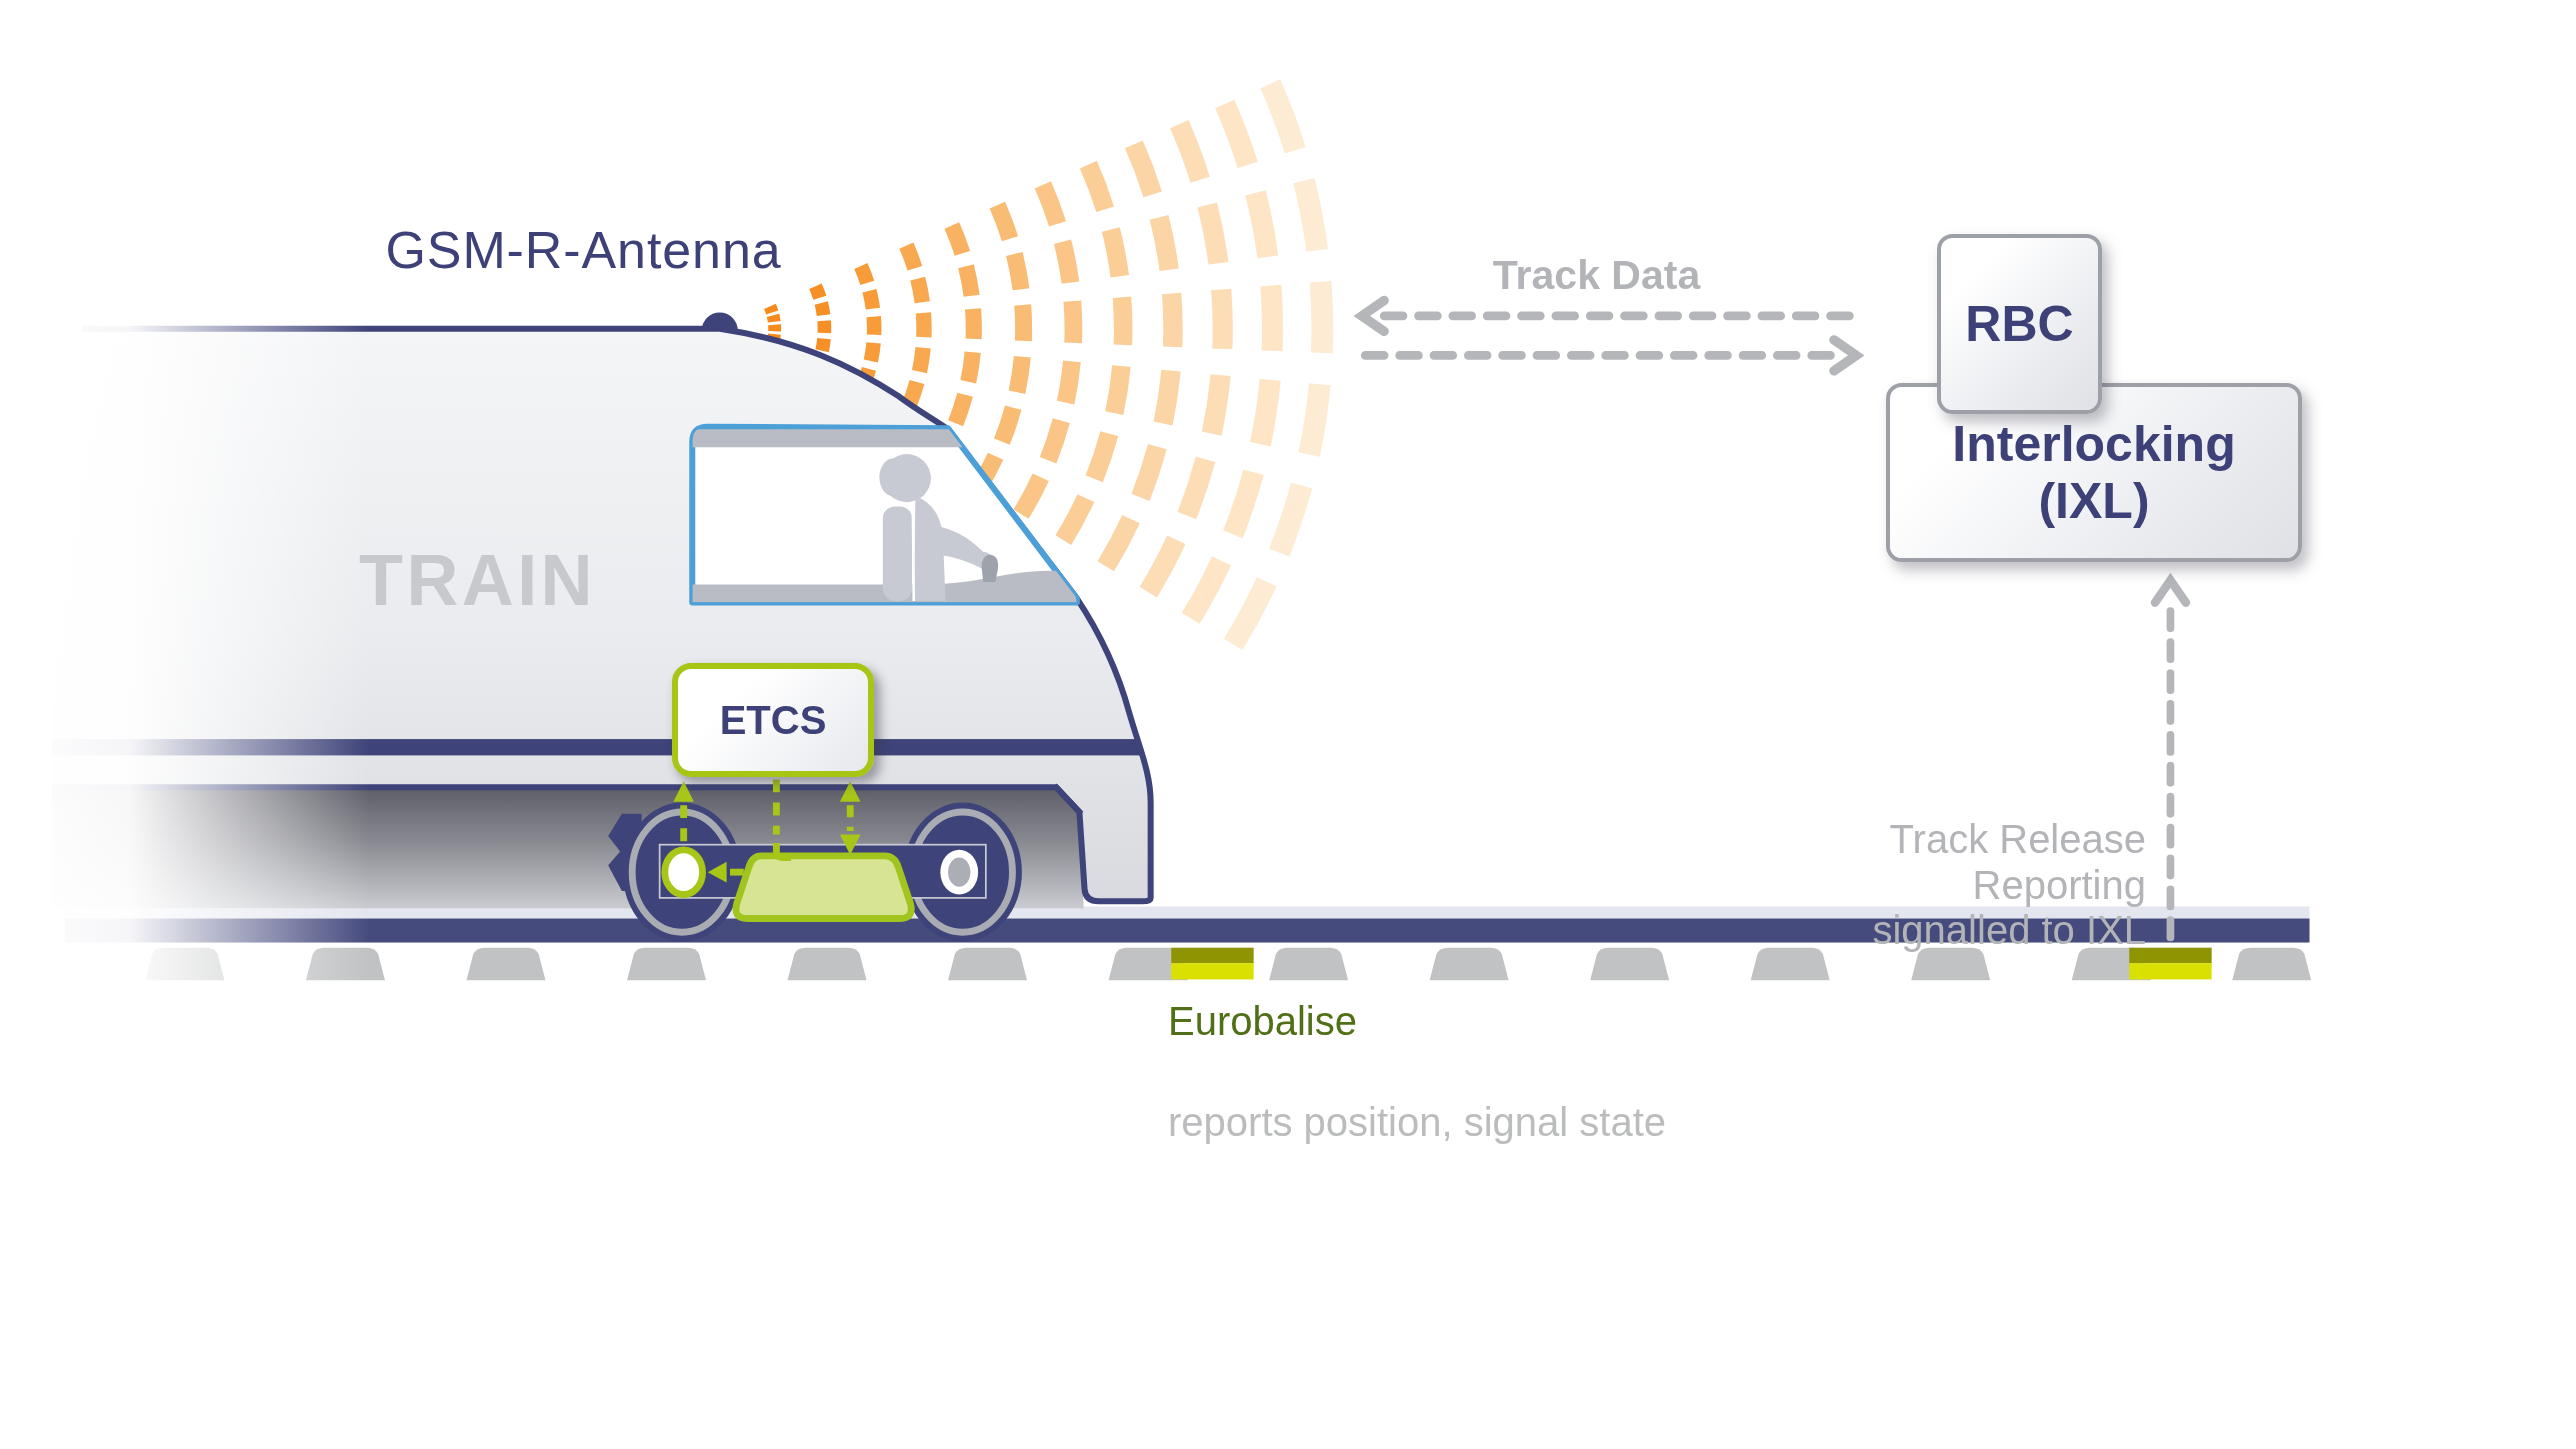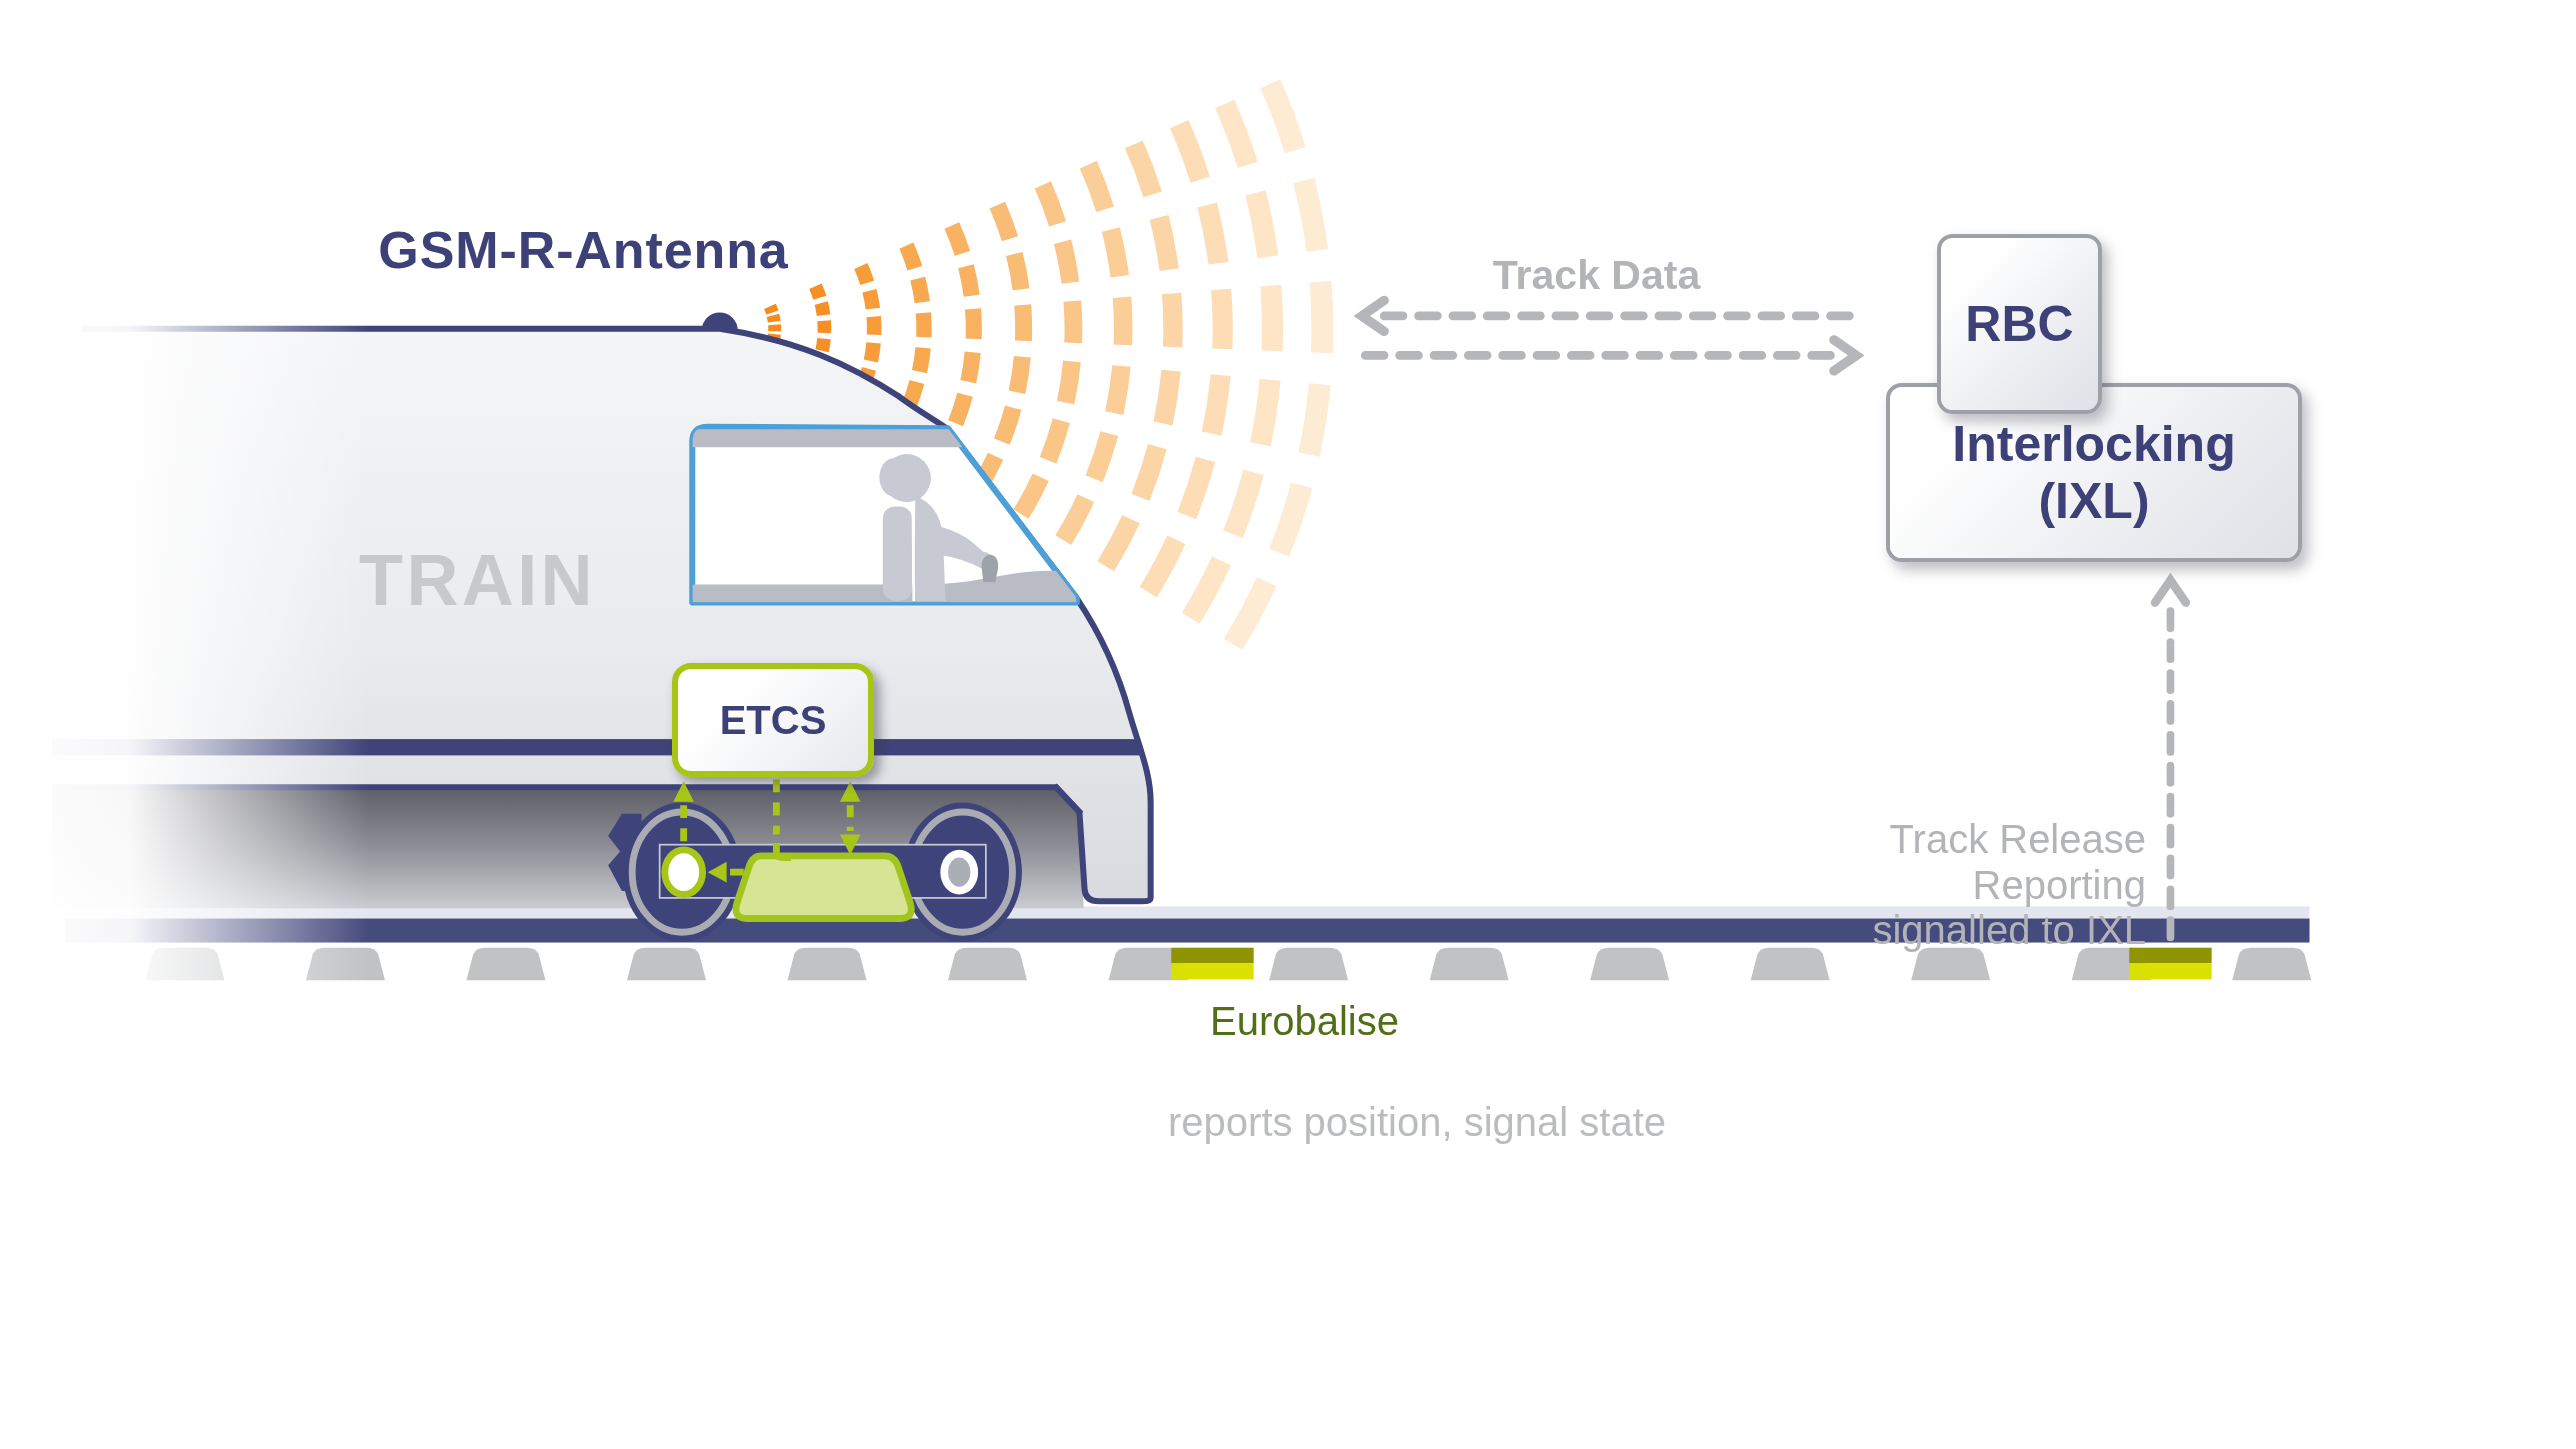--- a/index.html
+++ b/index.html
@@ -3,28 +3,28 @@
 <meta charset="utf-8">
 <style>
   html,body{margin:0;padding:0;background:#ffffff;}
   .canvas{
     position:relative;width:2576px;height:1449px;background:#ffffff;overflow:hidden;
     font-family:"Liberation Sans", sans-serif;
   }
   .canvas svg{position:absolute;left:0;top:0;}
   .lbl{position:absolute;white-space:nowrap;text-align:center;}
   .lbl-antenna{left:369px;top:220px;width:429px;text-align:center;
-    font-size:52px;font-weight:700;color:#3E4178;letter-spacing:0.9px;}
+    font-size:52px;font-weight:400;color:#3E4178;letter-spacing:0.9px;}
   .lbl-train{left:359px;top:539px;font-size:72px;font-weight:700;color:#C7C9CD;letter-spacing:3.4px;}
   .lbl-gray{color:#B2B4B7;font-size:41px;font-weight:700;}
   .lbl-track-data{left:1425px;top:252px;width:343px;text-align:center;}
   .lbl-position-reports{left:1419px;top:380px;width:352px;text-align:center;}
   .lbl-track-release{left:1717px;top:817px;width:429px;text-align:right;
     color:#B2B4B7;font-size:40px;line-height:1.14;white-space:normal;}
-  .lbl-eurobalise{left:1168px;top:999px;font-size:40px;color:#516F16;margin-left:42px;}
+  .lbl-eurobalise{left:1168px;top:999px;font-size:40px;color:#516F16;}
   .lbl-eurobalise-desc{left:1168px;top:1100px;font-size:40px;color:#BABCBE;}
   .node{
     position:absolute;box-sizing:border-box;border:4.3px solid #9EA0A7;border-radius:15.5px;
     background:linear-gradient(135deg,#ffffff 20%,#e9ebef 70%,#dfe1e6 100%);
     box-shadow:6px 7.7px 13.7px rgba(70,70,85,.35);
     display:flex;flex-direction:column;align-items:center;justify-content:center;
     color:#3E4178;font-weight:700;text-align:center;
   }
   .node-rbc{left:1937px;top:234px;width:165px;height:180px;font-size:50px;z-index:4;}
   .node-ixl{left:1886px;top:383px;width:416px;height:179px;font-size:50px;line-height:1.13;z-index:3;}

